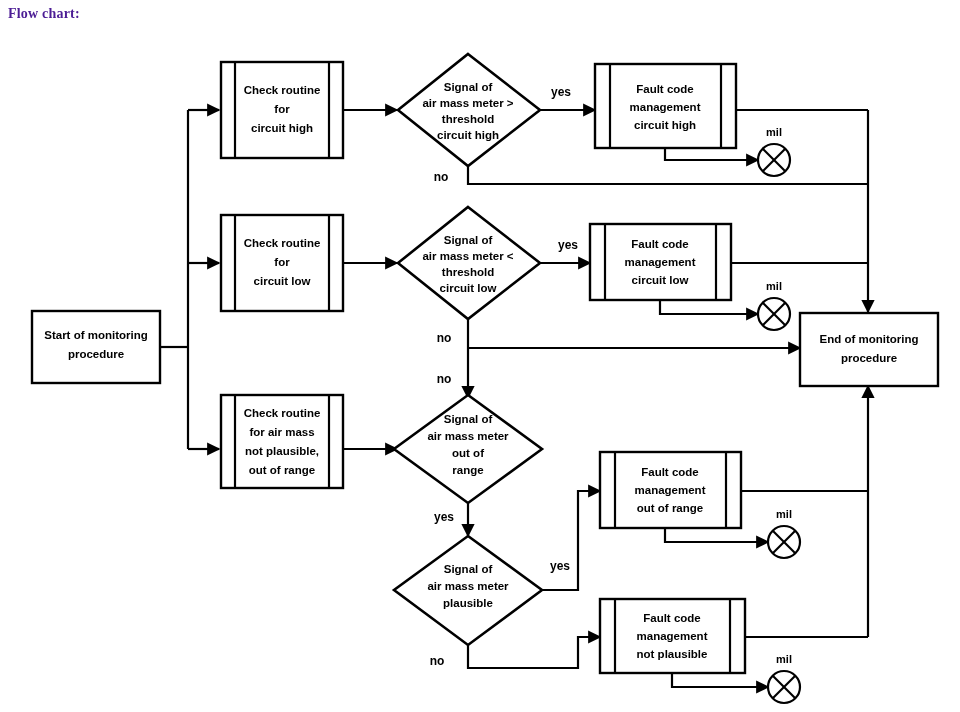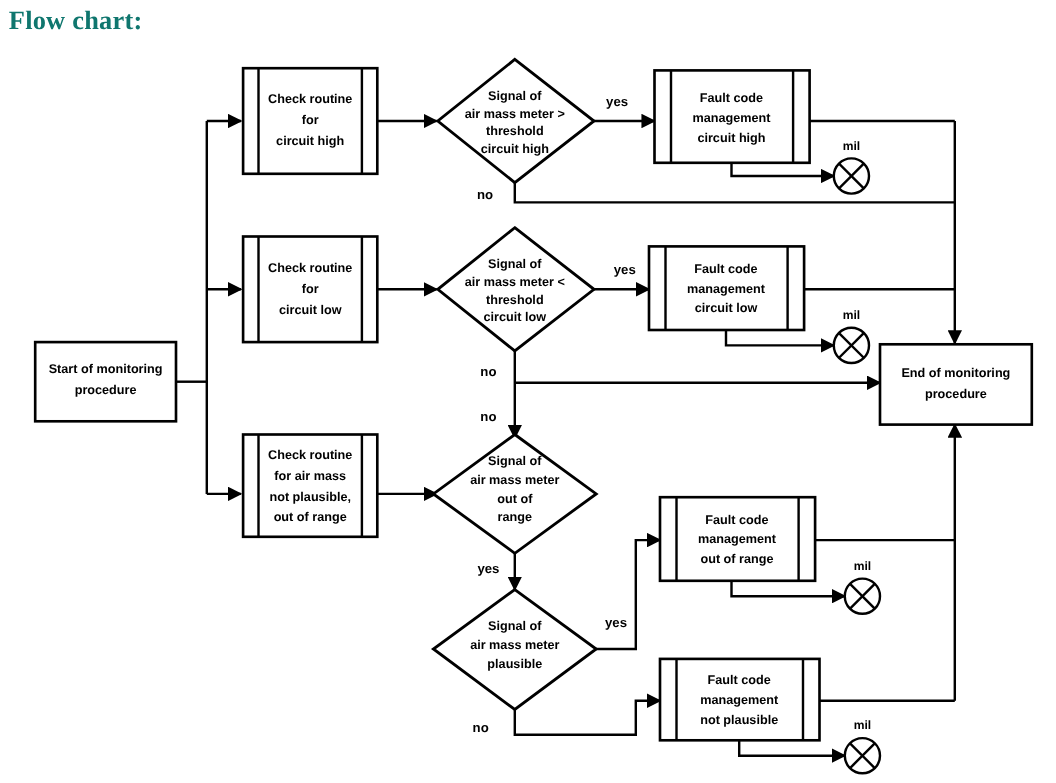--- a/index.html
+++ b/index.html
@@ -13,22 +13,22 @@
     font-family: "Liberation Sans", sans-serif;
     overflow: hidden;
     position: relative;
   }
   #page-title {
     position: absolute;
     left: 8px;
     top: 6px;
     font-family: "Liberation Serif", serif;
     font-weight: bold;
-    font-size: 24px;
-    color: #0f766e;
+    font-size: 14px;
+    color: #4c1d95;
     letter-spacing: 0.2px;
   }
   #chart-svg {
     position: absolute;
     left: 0;
     top: 0;
   }
   .node-text {
     font-family: "Liberation Sans", sans-serif;
     font-size: 11.5px;

